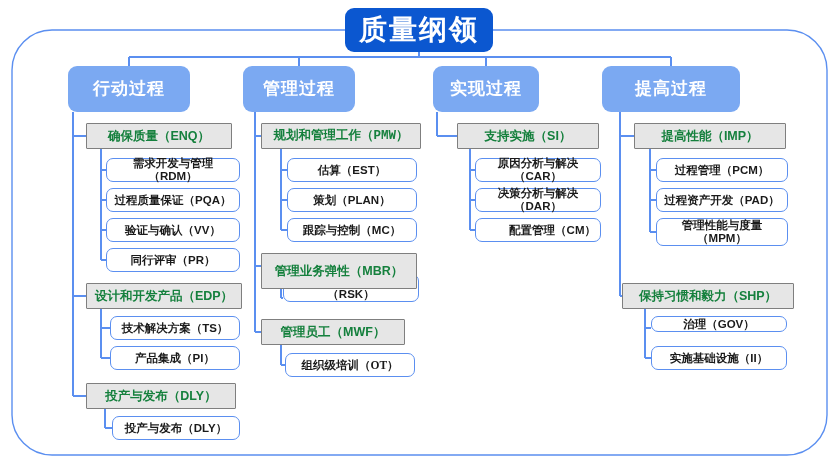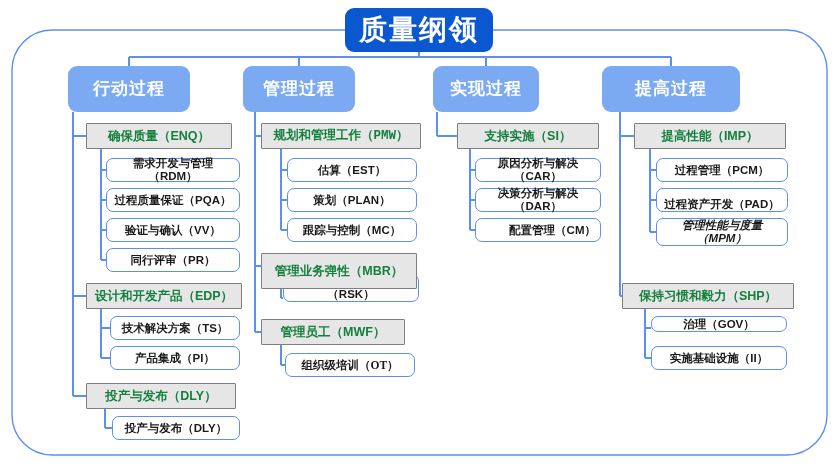--- a/index.html
+++ b/index.html
@@ -215,24 +215,24 @@
       </div>
       <div class="node cat-node" style="left: 602px; top: 66px; width: 138px; height: 46px;">
         <span class="node-label">提高过程</span>
       </div>
       <div class="node area-node" style="left: 634px; top: 123px; width: 152px; height: 26px;">
         <span class="node-label">提高性能（IMP）</span>
       </div>
       <div class="node leaf-node" style="left: 656px; top: 158px; width: 132px; height: 24px;">
         <span class="node-label">过程管理（PCM）</span>
       </div>
-      <div class="node leaf-node" style="left: 656px; top: 188px; width: 132px; height: 24px; align-items: flex-end;">
+      <div class="node leaf-node" style="left: 656px; top: 188px; width: 132px; height: 24px;">
         <span class="node-label">过程资产开发（PAD）</span>
       </div>
-      <div class="node leaf-node" style="left: 656px; top: 218px; width: 132px; height: 28px; font-style: italic;">
+      <div class="node leaf-node" style="left: 656px; top: 218px; width: 132px; height: 28px;">
         <span class="node-label">管理性能与度量（MPM）</span>
       </div>
       <div class="node area-node" style="left: 622px; top: 283px; width: 172px; height: 26px;">
         <span class="node-label">保持习惯和毅力（SHP）</span>
       </div>
       <div class="node leaf-node" style="left: 651px; top: 316px; width: 136px; height: 16px;">
         <span class="node-label">治理（GOV）</span>
       </div>
       <div class="node leaf-node" style="left: 651px; top: 346px; width: 136px; height: 24px;">
         <span class="node-label">实施基础设施（II）</span>

